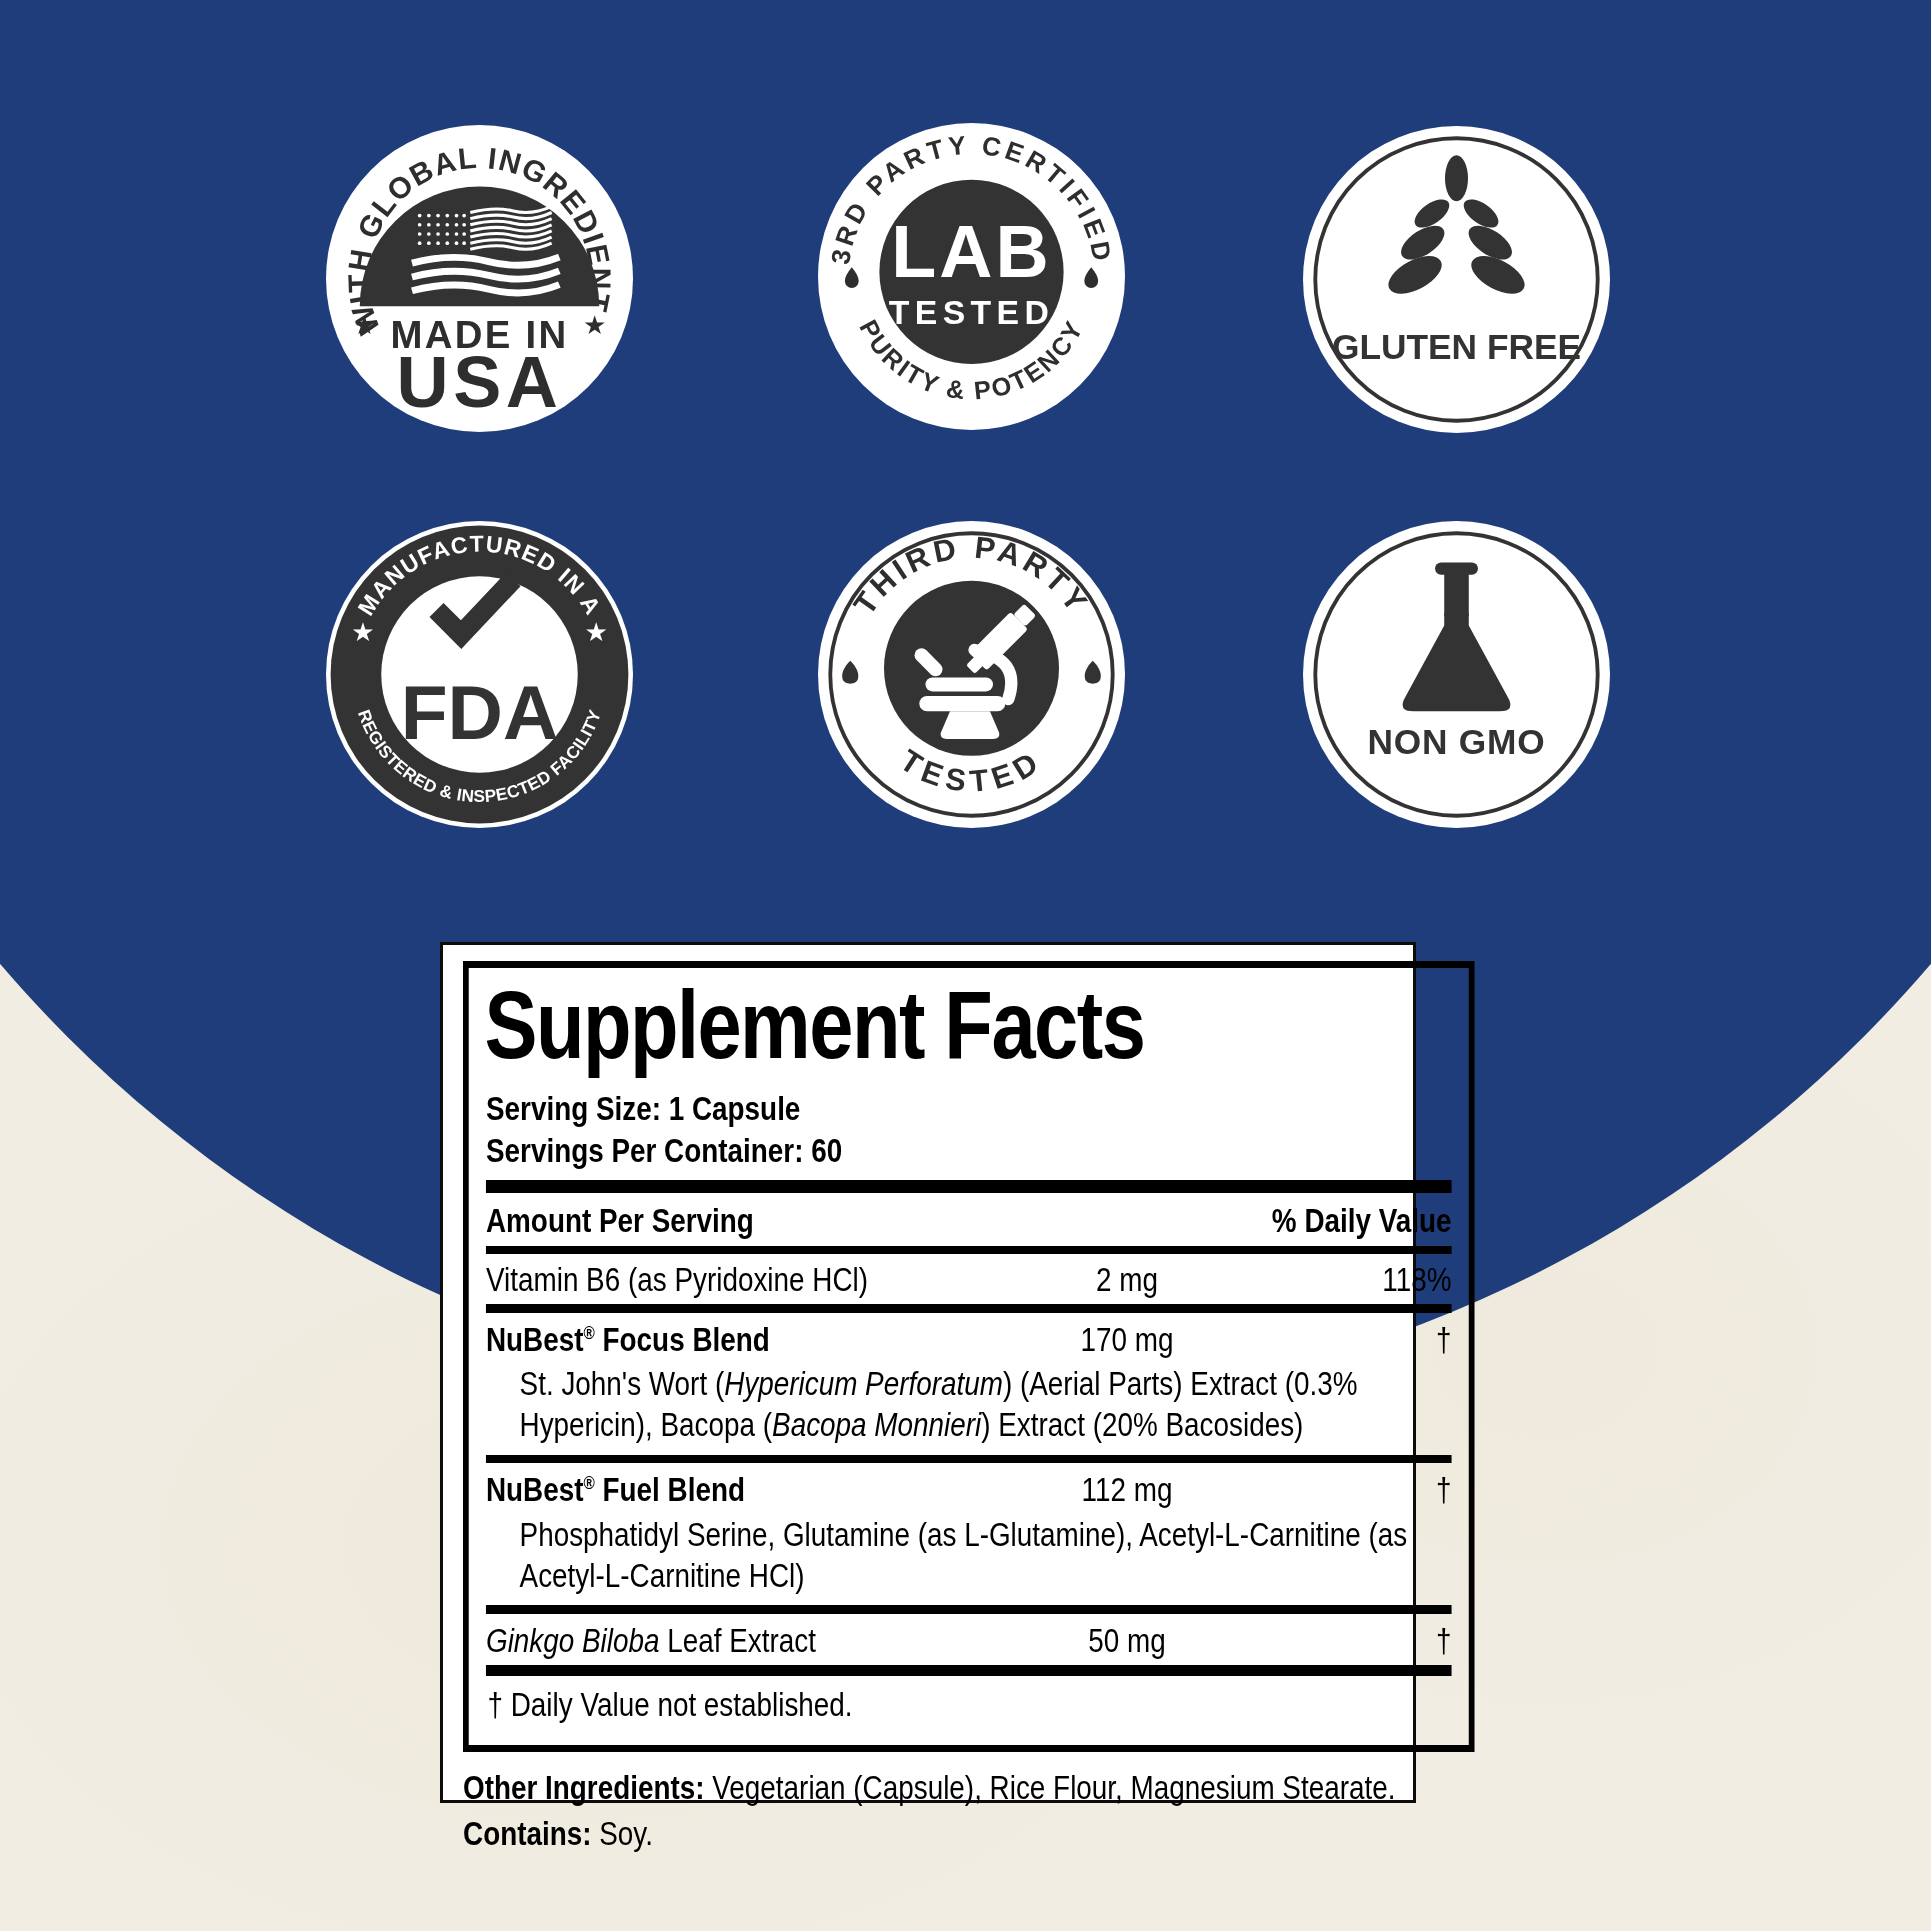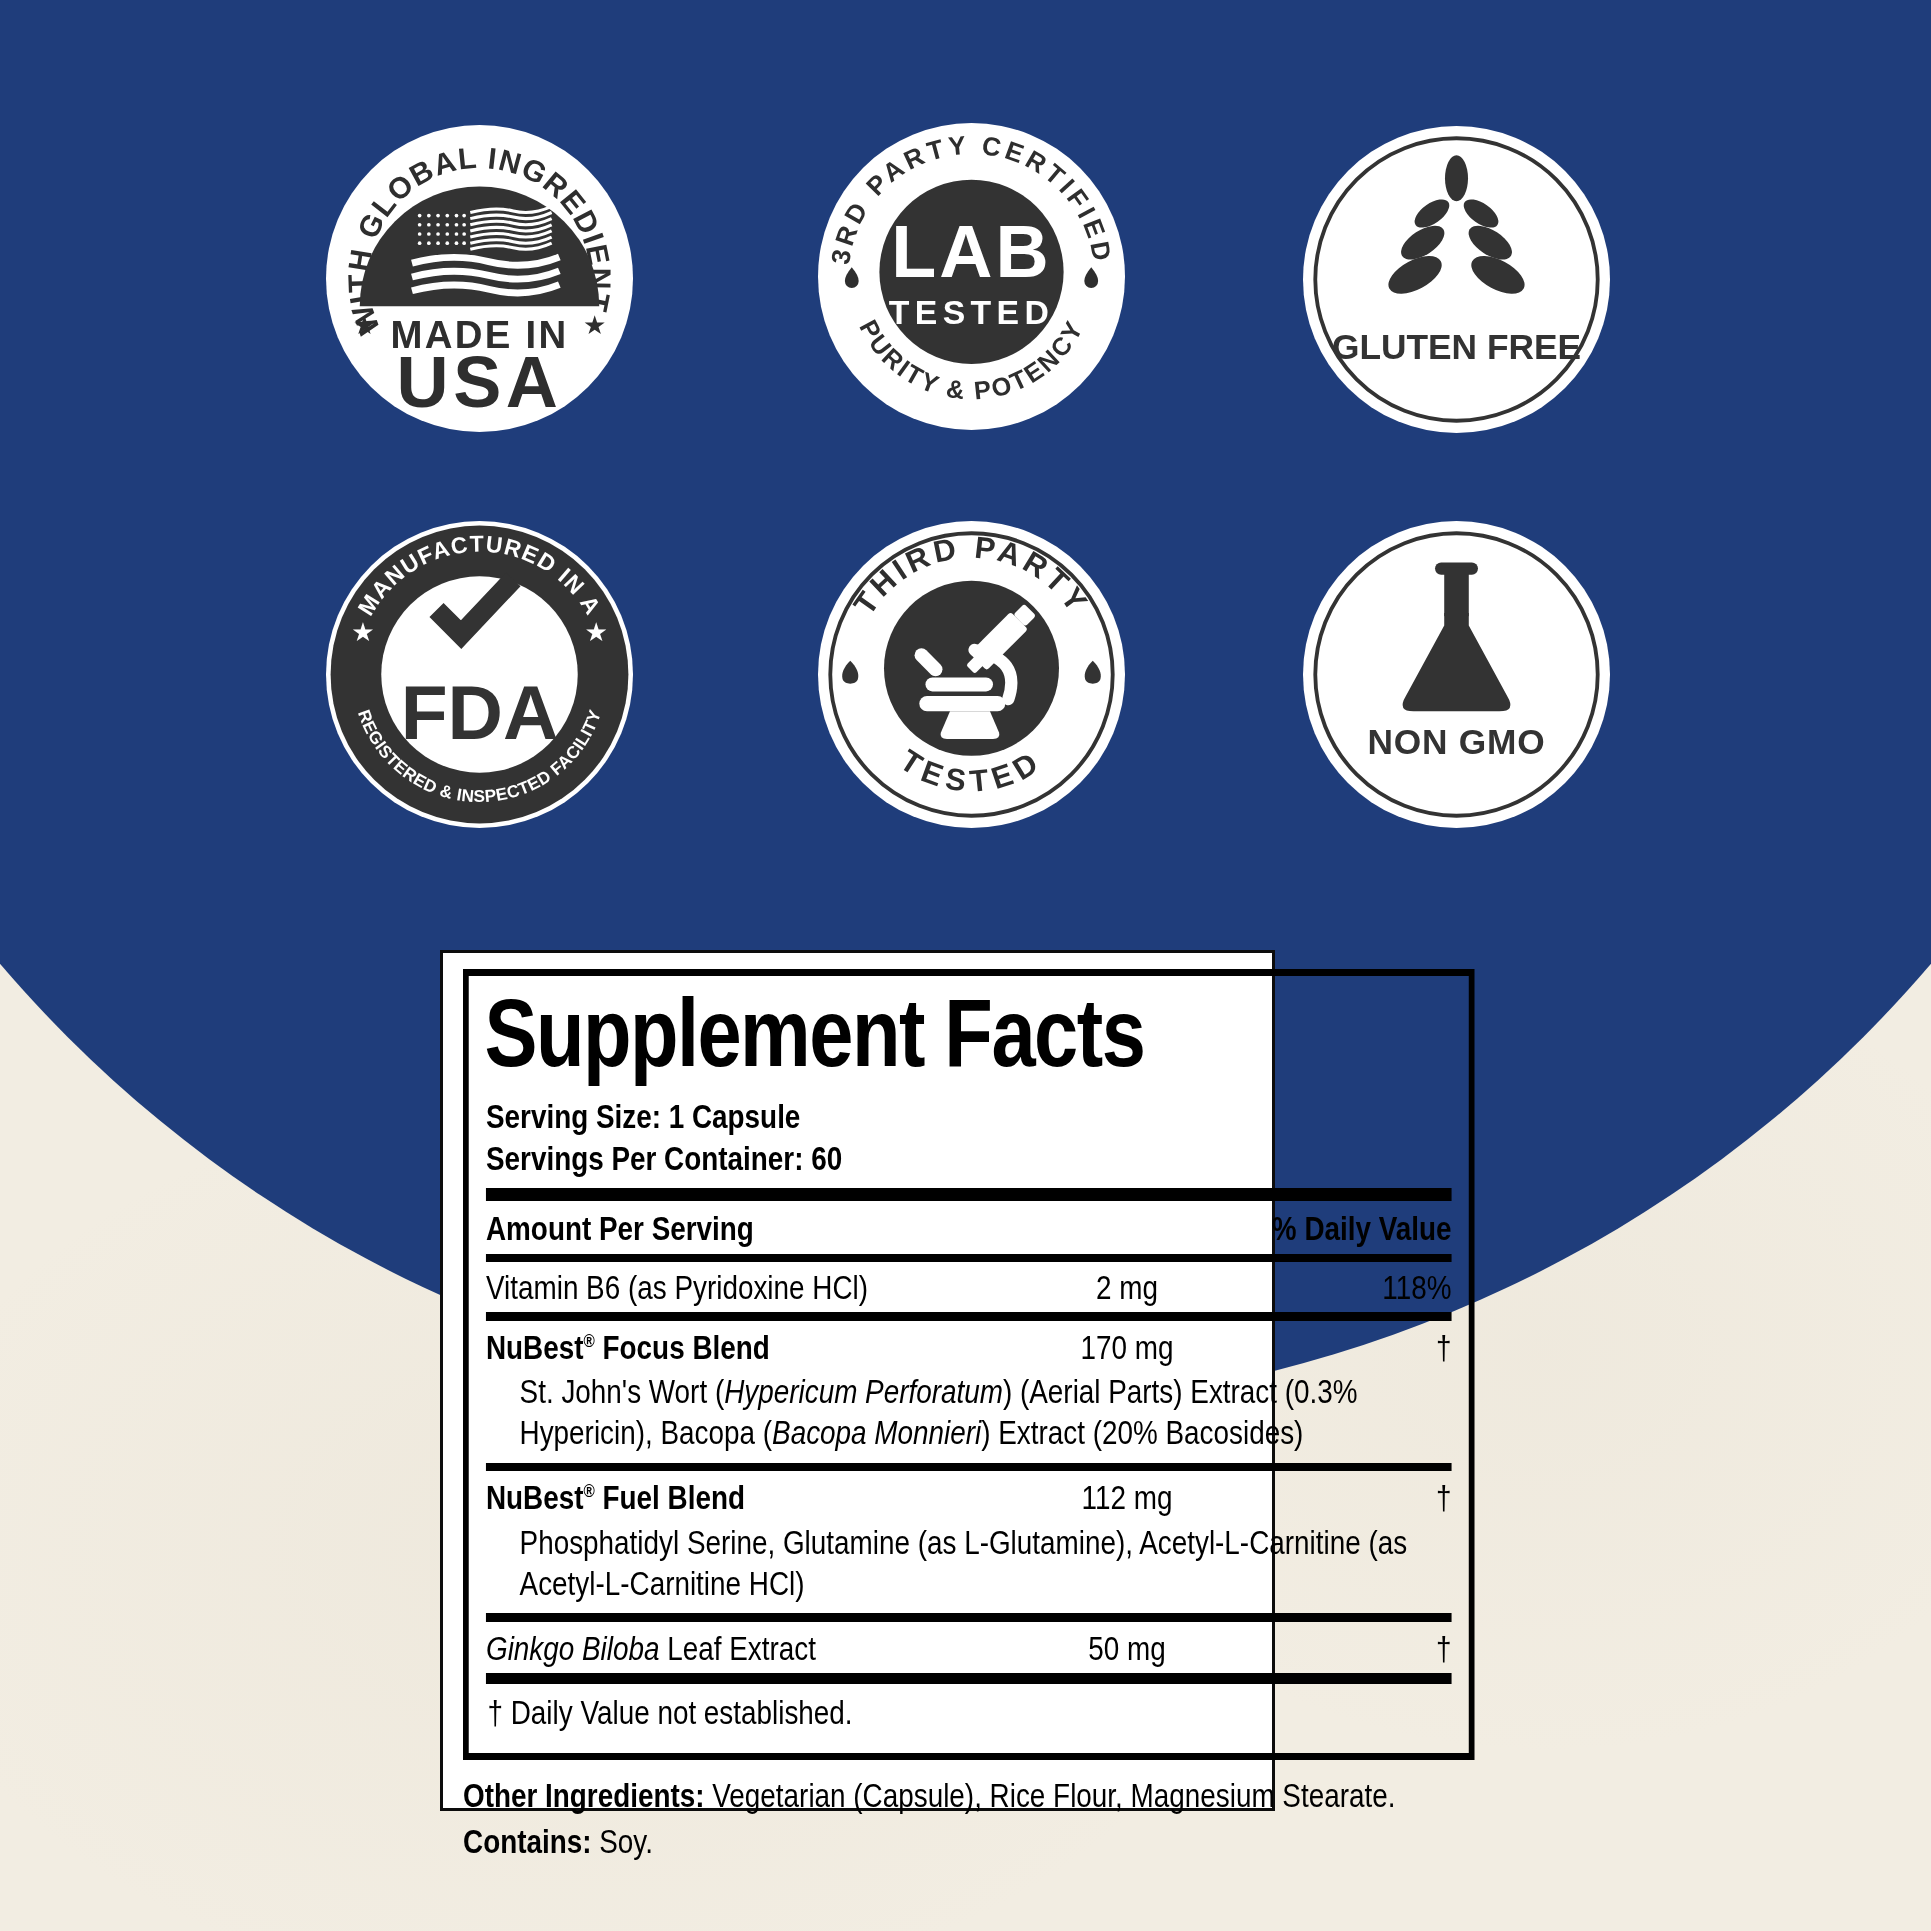--- a/index.html
+++ b/index.html
@@ -17,23 +17,23 @@
   .blue-circle{
     position:absolute;left:-304px;top:-1130px;width:2539px;height:2539px;
     border-radius:50%;
   }
   .badge{position:absolute;width:307px;height:307px;}
   .badge text{font-family:"Liberation Sans","DejaVu Sans",sans-serif;}
   .star-glyph{font-family:"DejaVu Sans",sans-serif;}
 
   
   .sf-card{
-    position:absolute;left:440px;top:942px;width:835px;height:861px;
+    position:absolute;left:440px;top:942px;width:976px;height:861px;
     background:#ffffff;border:3.9px solid #0c0c0c;box-sizing:border-box;
-    padding:16.4px 0 0 20px;color:#000;margin-top:8px;
+    padding:16.4px 0 0 20px;color:#000;
   }
   .condense{width:1234px;transform:scaleX(0.8197);transform-origin:0 0;}
   .sf-box{border:7.7px solid #000;padding:0 21px 11.6px 21px;}
   .sf-title{font-size:97px;font-weight:700;letter-spacing:-1.9px;line-height:1.0;margin:7.7px 0 13.5px -1.9px;}
   .sf-line{font-size:34px;font-weight:700;line-height:1.26;}
   .bar-xl{height:13.5px;background:#000;margin-top:7.7px;}
   .bar-md{height:7.7px;background:#000;}
   .sf-header{display:flex;justify-content:space-between;font-size:34px;font-weight:700;padding:7.7px 0 5.8px;}
   .sf-row{display:flex;align-items:baseline;font-size:34px;padding:6.8px 0 4.8px;}
   .sf-row .nm{flex:1;}

